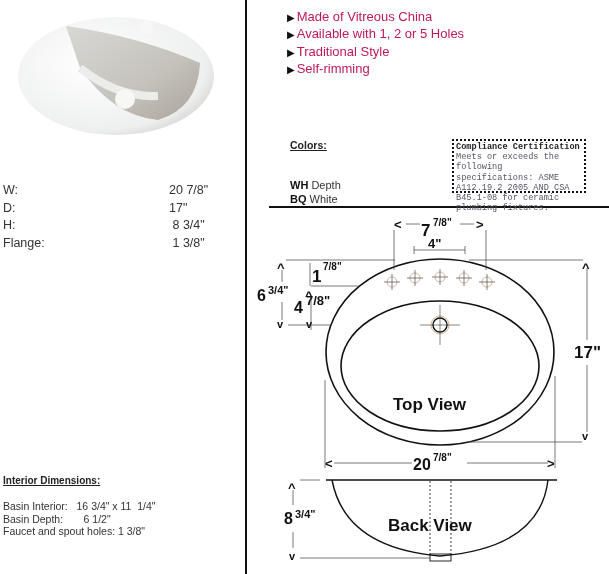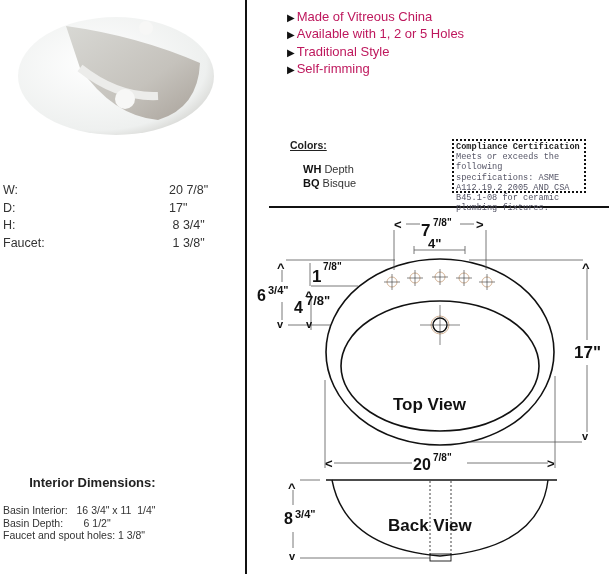--- a/index.html
+++ b/index.html
@@ -8,30 +8,30 @@
     .abs { position: absolute; }
     .divider-v { left: 245px; top: 0; width: 2px; height: 574px; background: #111; }
     .divider-h { left: 269px; top: 206px; width: 340px; height: 2px; background: #111; }
 
     .dims { left: 3px; top: 182px; font-size: 12.5px; line-height: 17.5px; color: #333; }
     .dims .row { position: relative; width: 220px; height: 17.5px; }
     .dims .lbl { position: absolute; left: 0; }
     .dims .val { position: absolute; left: 166px; }
 
     .interior { left: 3px; top: 475px; font-size: 10.5px; color: #333; }
-    .interior .title { font-weight: bold; font-size: 13px; margin-bottom: 14px; color:#222;text-align:right; }
+    .interior .title { font-weight: bold; text-decoration: underline; font-size: 10px; margin-bottom: 14px; color:#222; }
     .interior .line { line-height: 12.5px; white-space: pre; }
 
     .features { left: 287px; top: 9px; font-size: 13px; line-height: 16.3px; color: #be185d; }
     .features .item::before { content: "\25B6"; font-size: 10px; margin-right: 2px; color:#111; }
 
     .colors { left: 290px; top: 139px; font-size: 11px; color: #333; }
-    .colors .title { font-weight: bold; text-decoration: underline; font-size: 10.5px; margin-bottom: 12px; color:#222; }
+    .colors .title { font-weight: bold; text-decoration: underline; font-size: 10.5px; margin-bottom: 28px; color:#222; }
     .colors .line { line-height: 13.5px; }
-    .colors b { color: #111; margin-left: 13px; }
+    .colors b { color: #111; }
 
     .compliance { left: 452px; top: 139px; width: 134px; height: 54px;
                   border: 2px dotted #111; padding: 1px 2px; box-sizing: border-box;
                   font-size: 8.6px; line-height: 10.2px; color: #556; font-family: Liberation Mono, monospace; }
     .compliance .title { font-weight: bold; color: #222; }
 
     svg text { font-family: "Liberation Sans", sans-serif; font-weight: bold; fill: #111; }
   </style>
 </head>
 <body>
@@ -66,21 +66,21 @@
   </div>
   <div class="row">
     <span class="lbl">D:</span>
     <span class="val">17"</span>
   </div>
   <div class="row">
     <span class="lbl">H:</span>
     <span class="val" style="white-space:pre"> 8 3/4"</span>
   </div>
   <div class="row">
-    <span class="lbl">Faucet:</span>
+    <span class="lbl">Flange:</span>
     <span class="val" style="white-space:pre"> 1 3/8"</span>
   </div>
 </div>
 
 <div class="abs interior">
   <div class="title">Interior Dimensions:</div>
   <div class="line">Basin Interior:   16 3/4" x 11  1/4"</div>
   <div class="line">Basin Depth:       6 1/2"</div>
   <div class="line">Faucet and spout holes: 1 3/8"</div>
 </div>
@@ -93,21 +93,21 @@
 </div>
 
 <div class="abs colors">
   <div class="title">Colors:</div>
   <div class="line">
     <b>WH</b>
     <span>Depth</span>
   </div>
   <div class="line">
     <b>BQ</b>
-    <span>Bisque</span>
+    <span>White</span>
   </div>
 </div>
 
 <div class="abs compliance">
   <div class="title">Compliance Certification</div>
   <div>Meets or exceeds the following specifications:  ASME A112.19.2 2005 AND CSA B45.1-08 for ceramic plumbing fixtures.</div>
 </div>
 
 <svg class="abs" style="left:247px;top:208px" width="362" height="366" viewBox="247 208 362 366">
   <g stroke="#111" fill="none">

